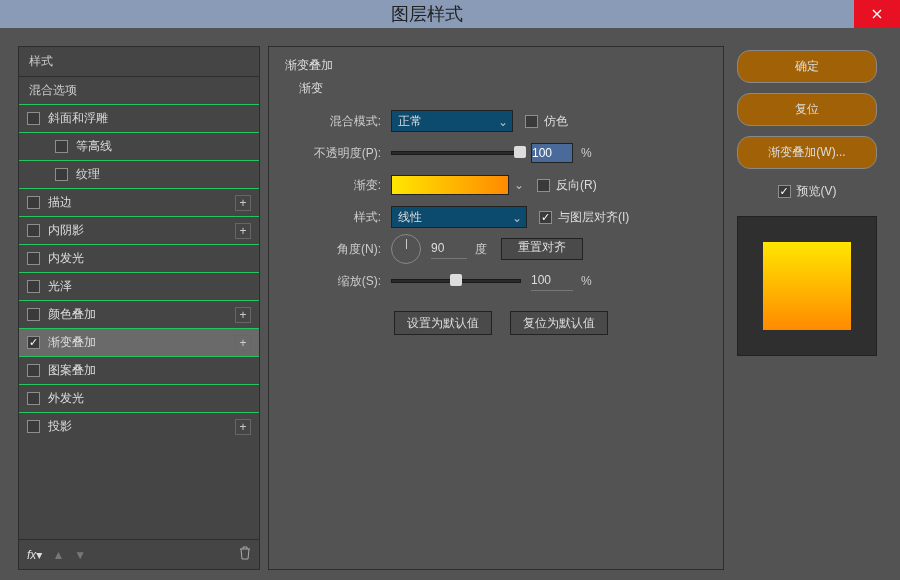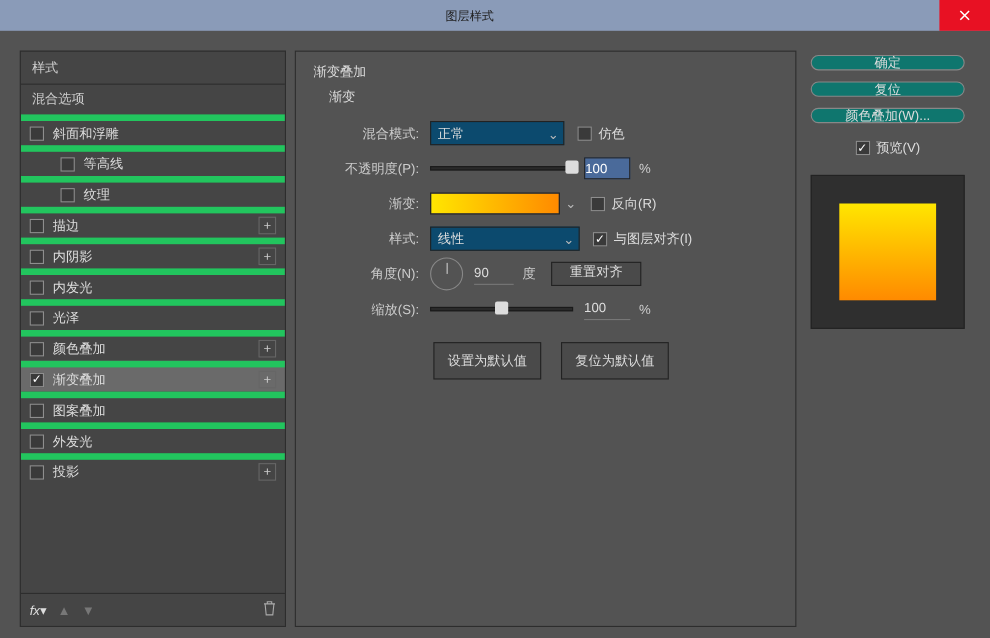--- a/index.html
+++ b/index.html
@@ -1,26 +1,26 @@
 <!DOCTYPE html>
 <html><head>
 <meta charset="utf-8">
 <style>
 *{box-sizing:border-box;margin:0;padding:0;font-family:"Microsoft YaHei",sans-serif;font-size:12px;color:#ddd;user-select:none}
 body{background:#535353;width:900px;height:580px;overflow:hidden}
 .titlebar{height:28px;background:#8a9bb8;display:flex;align-items:center;position:relative}
-.titlebar .title{flex:1;text-align:center;color:#222;font-size:11px}
+.titlebar .title{flex:1;text-align:center;color:#222;font-size:18px}
 .close-btn{width:46px;height:28px;background:#e81123;display:flex;align-items:center;justify-content:center;cursor:pointer}
 .close-btn svg{width:10px;height:10px}
 .dialog-body{padding:18px 18px 10px 18px;display:flex;gap:8px;height:552px}
 .left-panel{width:242px;background:#454545;border:1px solid #2d2d2d;display:flex;flex-direction:column}
 .lp-top{flex:1;overflow:hidden}
 .lp-header{padding:6px 10px;color:#ccc}
 .lp-sub{padding:5px 10px;border-top:1px solid #2d2d2d;color:#ccc}
-.row{display:flex;align-items:center;height:28px;padding:0 8px;border-top:6px solid #22c55e;position:relative}
+.row{display:flex;align-items:center;height:28px;padding:0 8px;border-top:1px solid #22c55e;position:relative}
 .row.indent{padding-left:36px}
 .row .cb{width:13px;height:13px;border:1px solid #8e8e8e;background:#3a3a3a;margin-right:8px;display:flex;align-items:center;justify-content:center}
 .row .cb.checked::after{content:"✓";font-size:11px;color:#fff;line-height:1}
 .row .plus{position:absolute;right:8px;width:16px;height:16px;border:1px solid #666;display:flex;align-items:center;justify-content:center;color:#ccc;font-size:12px}
 .row.selected{background:#6a6a6a}
 .lp-footer{height:30px;border-top:1px solid #2d2d2d;display:flex;align-items:center;padding:0 8px;gap:10px}
 .lp-footer .sp{flex:1}
 .fx{font-style:italic;color:#ccc}
 .arrow{color:#777}
 .trash{color:#aaa}
@@ -38,23 +38,23 @@
 .slider .thumb{position:absolute;top:-6px;width:12px;height:12px;background:#ddd;border-radius:2px;transform:translateX(-50%)}
 .numbox{width:42px;height:20px;background:#3a3a3a;border:1px solid #222;text-align:left;line-height:18px}
 .numbox.sel{background:#4a6a9a;color:#fff}
 .unit{margin-left:8px;color:#ccc}
 .gradient-sw{width:118px;height:20px;border:1px solid #222;background:linear-gradient(90deg,#ffe600 0%,#ff8a00 100%);position:relative}
 .gradient-sw .chev{position:absolute;right:-16px;top:2px;color:#bbb}
 .angle-dial{width:30px;height:30px;border:1px solid #888;border-radius:50%;position:relative;margin-right:10px}
 .angle-dial .needle{position:absolute;left:50%;top:4px;width:1px;height:10px;background:#ccc}
 .btn-sm{height:22px;padding:0 16px;border:1px solid #222;background:#4a4a4a;display:flex;margin-left:14px}
 .defaults{display:flex;justify-content:center;gap:18px;margin-top:14px}
-.btn-def{height:34px;padding:0 12px;border:1px solid #222;background:#4a4a4a;display:flex;align-items:center}
+.btn-def{height:24px;padding:0 12px;border:1px solid #222;background:#4a4a4a;display:flex;align-items:center}
 .right-panel{width:150px;display:flex;flex-direction:column;gap:10px;align-items:center;padding-top:4px}
-.pill{width:140px;height:14px;border:1px solid #888;border-radius:13px;display:flex;align-items:center;justify-content:center;color:#eee;background:#0f766e}
+.pill{width:140px;height:33px;border:1px solid #888;border-radius:13px;display:flex;align-items:center;justify-content:center;color:#eee;background:#a16207}
 .prev-row{display:flex;align-items:center;margin-top:4px}
 .preview-box{width:140px;height:140px;border:1px solid #222;background:#2f2f2f;display:flex;align-items:center;justify-content:center;margin-top:6px}
 .preview-sw{width:88px;height:88px;background:linear-gradient(180deg,#ffe600 0%,#ff8a00 100%)}
 </style>
 </head>
 <body>
 
 <div class="titlebar">
   <div class="title">图层样式</div>
   <div class="close-btn">
@@ -216,21 +216,21 @@
   </div>
 
   <div class="right-panel">
     <div class="pill">
         <span>确定</span>
       </div>
     <div class="pill">
         <span>复位</span>
       </div>
     <div class="pill">
-        <span>颜色叠加(W)...</span>
+        <span>渐变叠加(W)...</span>
       </div>
     <div class="prev-row">
       <div class="cb2 checked" style="margin-left:0"></div>
       <span>预览(V)</span>
     </div>
     <div class="preview-box">
       <div class="preview-sw"></div>
     </div>
   </div>
 

